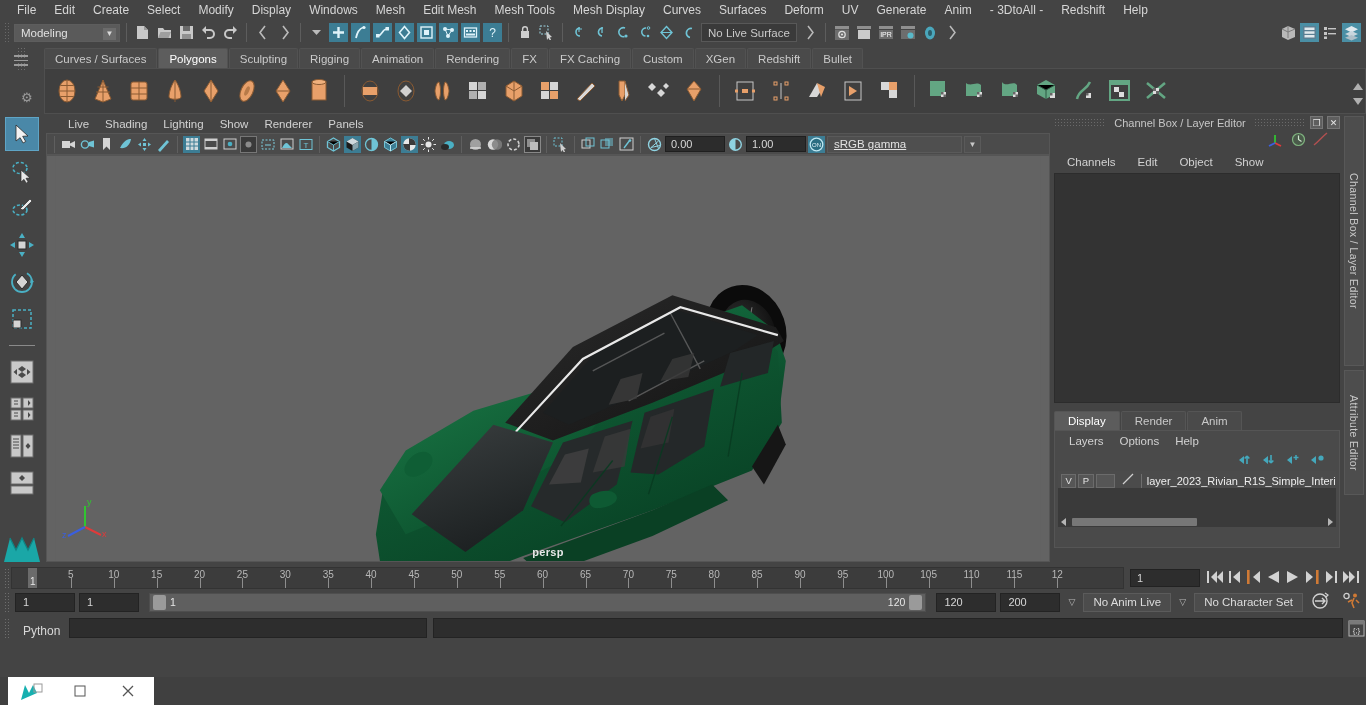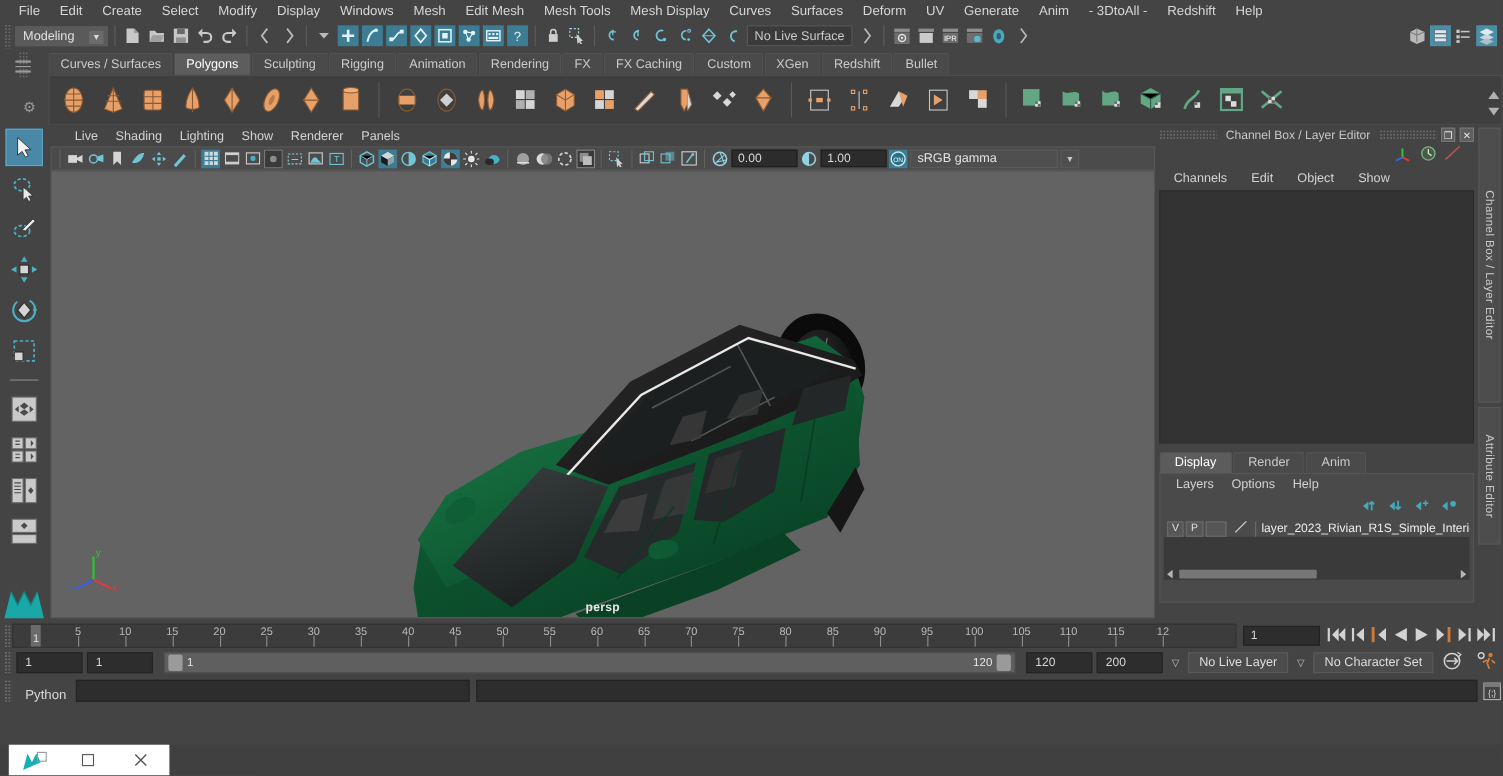--- a/index.html
+++ b/index.html
@@ -25,21 +25,21 @@
   
   .statusbar {
     height:25px; background:#444444; display:flex; align-items:center; padding-left:4px; gap:3px;
   }
   .gripdots {
     width:7px; height:22px; flex:0 0 7px;
     background-image:radial-gradient(#6e6e6e 0.8px, transparent 0.9px);
     background-size:3px 3px; opacity:.85;
   }
   .menu-select {
-    width:84px; height:18px; background:#5a5a5a; border:1px solid #5d5d5d;
+    width:106px; height:18px; background:#5a5a5a; border:1px solid #5d5d5d;
     display:flex; align-items:center; font-size:11.5px; color:#e0e0e0; padding-left:6px;
     position:relative;
   }
   .menu-select .arr {
     position:absolute; right:3px; top:3px; width:13px; height:12px; background:#6b6b6b;
     display:flex; align-items:center; justify-content:center; font-size:8px; color:#d9d9d9;
   }
   .sep { width:1px; height:19px; background:#5d5d5d; margin:0 3px; }
   .ico {
     width:19px; height:19px; flex:0 0 19px; display:flex; align-items:center; justify-content:center;
@@ -99,21 +99,21 @@
   }
   .vsep { width:1px; height:17px; background:#5f5f5f; margin:0 3px; }
   .vico { width:17px; height:17px; flex:0 0 17px; display:flex; align-items:center; justify-content:center; }
   .vico.on { background:#3c7d94; }
   .numfield {
     width:60px; height:16px; background:#2c2c2c; border:1px solid #1f1f1f; color:#d8d8d8;
     font-size:11px; display:flex; align-items:center; padding-left:5px;
   }
   .gammasel {
     width:135px; height:17px; background:#4f4f4f; border:1px solid #5a5a5a; color:#e2e2e2;
-    font-size:11.5px; display:flex; align-items:center; padding-left:6px;
+    font-size:11.5px; display:flex; align-items:center; padding-left:6px;text-decoration:underline;
   }
   .gammaarr {
     width:17px;height:17px;background:#4f4f4f;border:1px solid #5a5a5a;display:flex;
     align-items:center;justify-content:center;font-size:8px;color:#c8c8c8;
   }
   .viewport {
     position:relative; height:407px; background:#636363; border:1px solid #555555; overflow:hidden;
   }
   .vp-label {
     position:absolute; bottom:3px; left:0; right:0; text-align:center; font-size:11px;
@@ -1394,21 +1394,21 @@
       <div class="handle" style="margin-right:3px;"></div>
     </div>
     <div class="rfield" style="margin-left:6px;">
       <span>120</span>
     </div>
     <div class="rfield">
       <span>200</span>
     </div>
     <div class="dropsm">▽</div>
     <div class="combo">
-      <span>No Live Layer</span>
+      <span>No Anim Live</span>
     </div>
     <div class="dropsm">▽</div>
     <div class="combo">
       <span>No Character Set</span>
     </div>
     <span style="padding:0 4px;">
       <svg width="19" height="17" viewBox="0 0 19 17">
           <circle cx="9" cy="9" r="7" fill="none" stroke="#d2d2d2" stroke-width="1.4"></circle>
           <path d="M4 9h10M11 6l3 3-3 3" stroke="#d2d2d2" stroke-width="1.4" fill="none"></path>
           <path d="M14 1l3 2-2 2" stroke="#d2d2d2" stroke-width="1.2" fill="none"></path>

